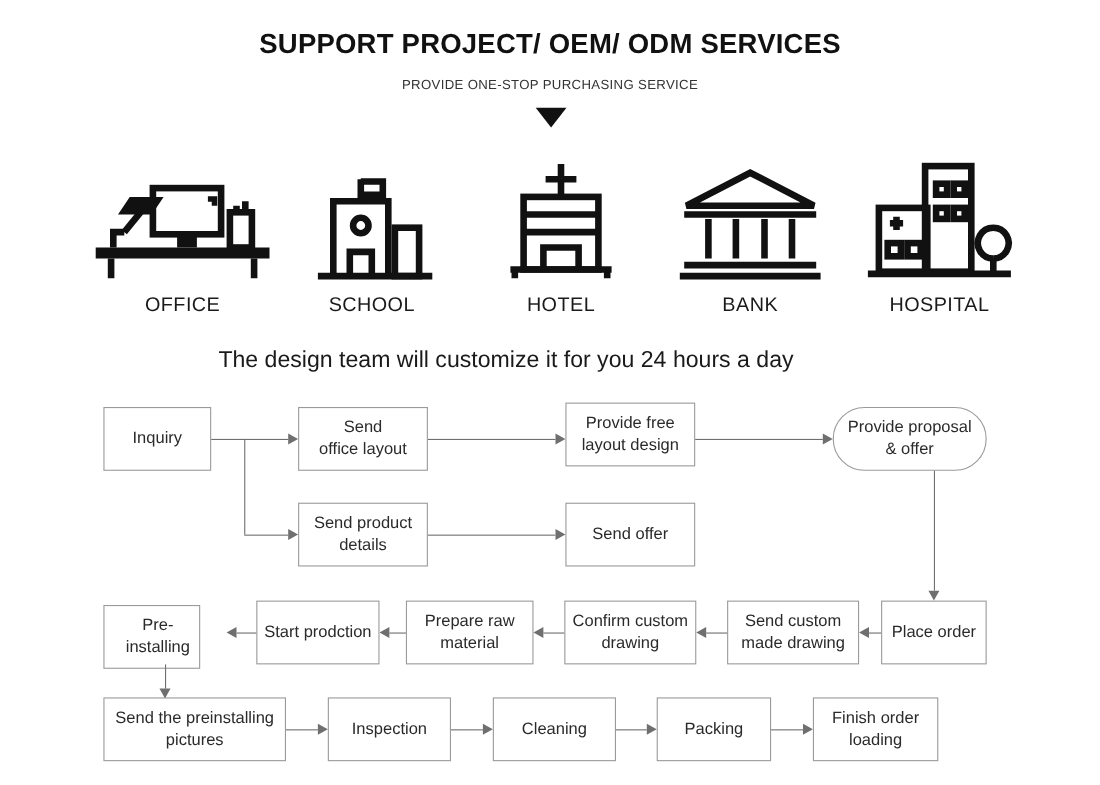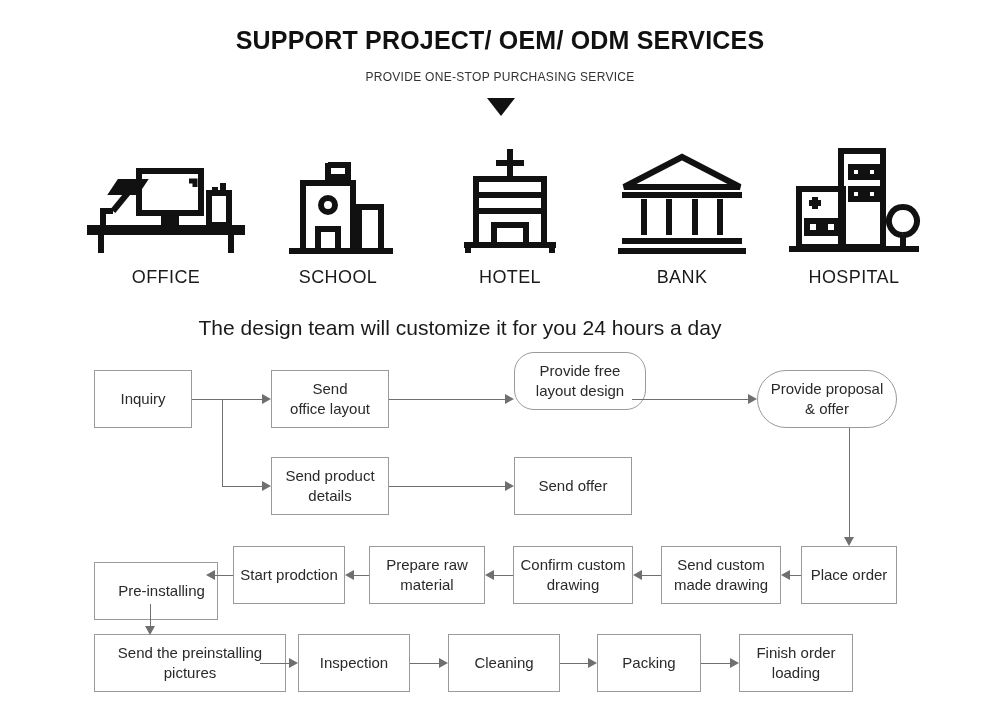--- a/index.html
+++ b/index.html
@@ -258,21 +258,21 @@
       <span>Inquiry</span>
     </div>
 
     <div class="node" style="left:271px; top:18px; width:118px; height:58px;">
       <div>
         <span>Send</span>
         <span>office layout</span>
       </div>
     </div>
 
-    <div class="node" style="left:514px; top:0; width:132px; height:58px;border-radius:20px;">
+    <div class="node" style="left:514px; top:14px; width:118px; height:58px;">
       <div>
         <span>Provide free</span>
         <span>layout design</span>
       </div>
     </div>
 
     <div class="node" style="left:757px; top:18px; width:140px; height:58px;border-radius:29px;">
       <div>
         <span>Provide proposal</span>
         <span>&amp; offer</span>
@@ -312,25 +312,25 @@
       <div>
         <span>Prepare raw</span>
         <span>material</span>
       </div>
     </div>
 
     <div class="node" style="left:233px; top:194px; width:112px; height:58px;">
       <span>Start prodction</span>
     </div>
 
-    <div class="node" style="left:94px;  top:210px; width:124px; height:58px;padding-left:15px;">
+    <div class="node" style="left:94px;  top:198px; width:88px; height:58px;padding-left:15px;">
       <span>Pre-installing</span>
     </div>
 
-    <div class="node" style="left:94px;  top:282px; width:192px; height:58px;">
+    <div class="node" style="left:94px;  top:282px; width:166px; height:58px;">
       <div>
         <span>Send the preinstalling</span>
         <span>pictures</span>
       </div>
     </div>
 
     <div class="node" style="left:298px; top:282px; width:112px; height:58px;">
       <span>Inspection</span>
     </div>
 

